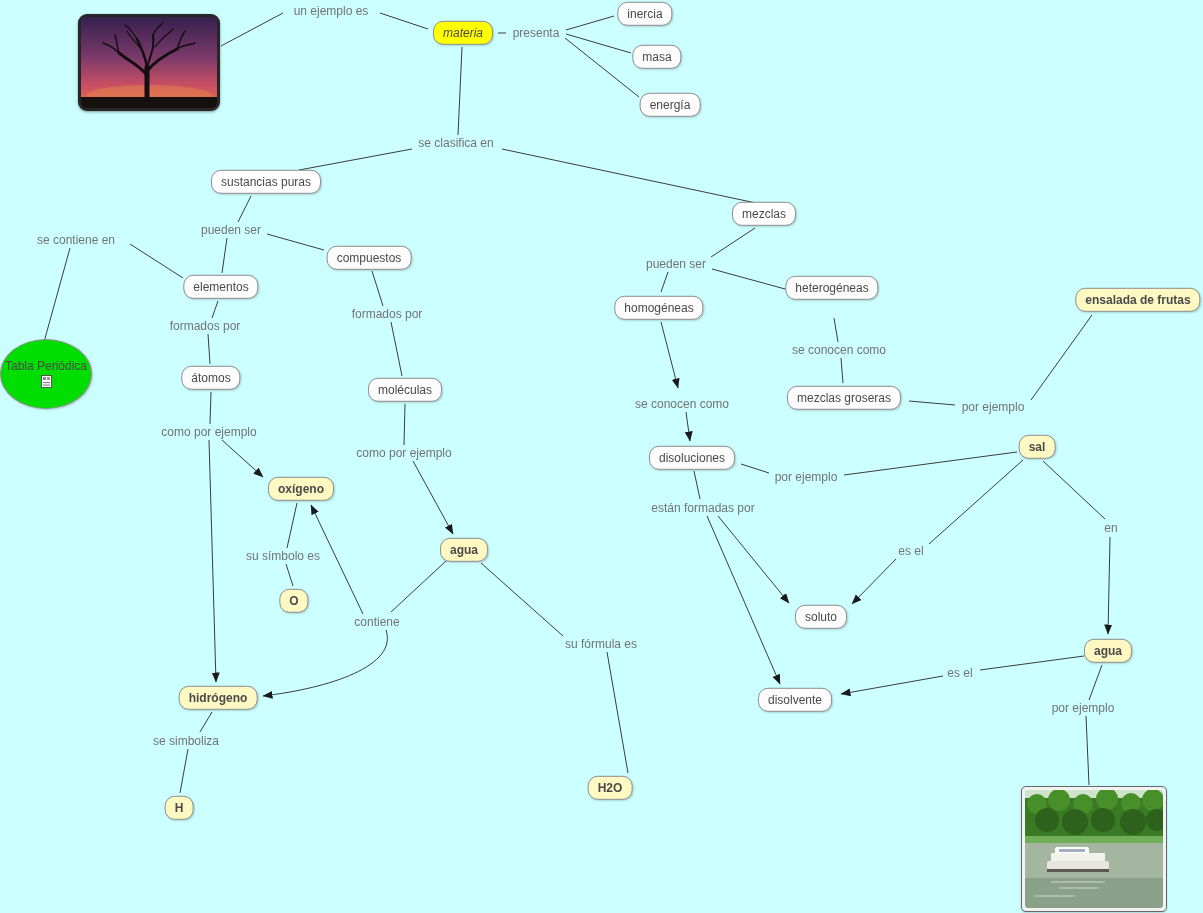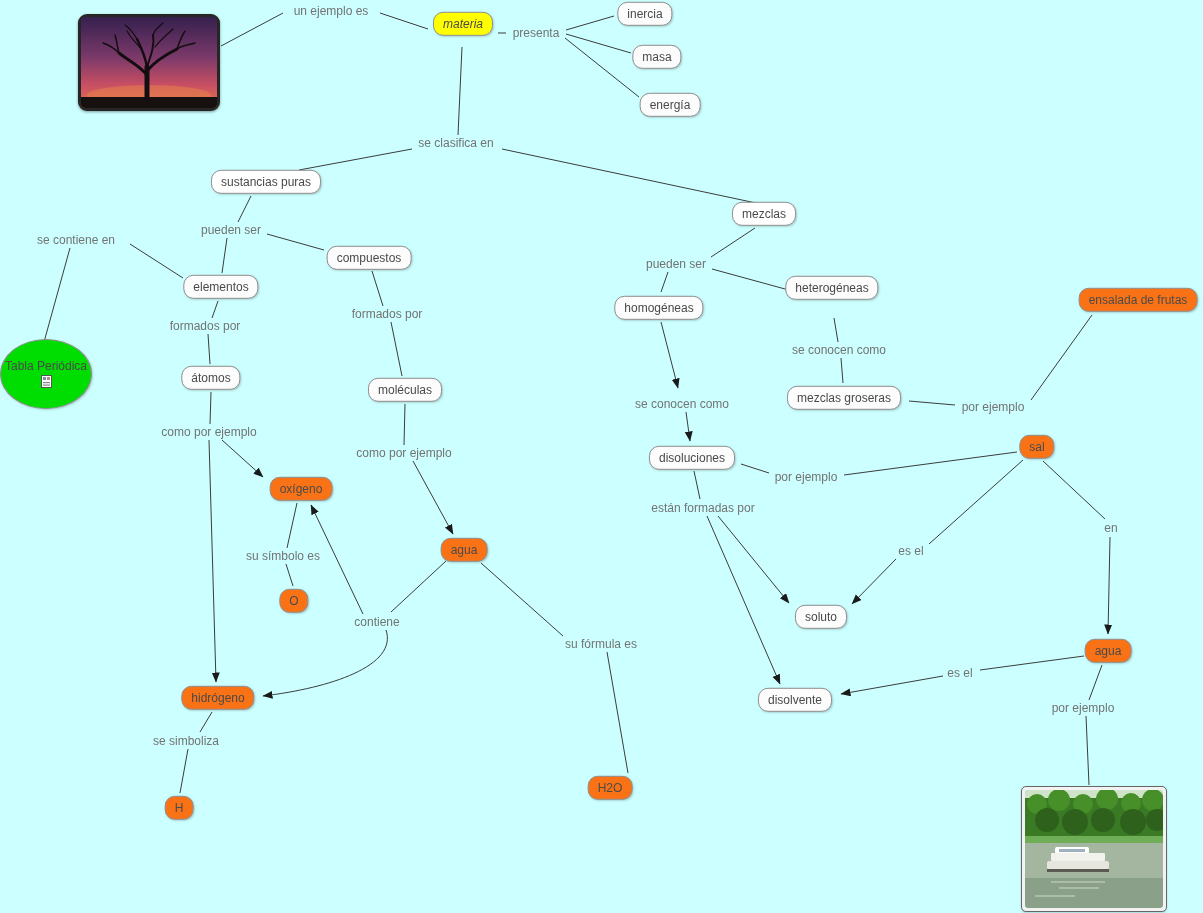--- a/index.html
+++ b/index.html
@@ -11,21 +11,21 @@
   #connectors{position:absolute;left:0;top:0;z-index:1;}
   .node{
     position:absolute;transform:translate(-50%,-50%);z-index:3;
     background:#fcfcfc;border:1px solid #8f8f8f;border-radius:10px;
     padding:4px 9px;font-size:12px;line-height:1.2;color:#4a4a4a;
     white-space:nowrap;text-align:center;
     box-shadow:1px 1px 2px rgba(60,60,60,.25);
   }
   .node.yellow{background:#ffff00;font-style:italic;}
   .node.cyan{background:#ffffff;}
-  .node.gray{background:#f97316;}
+  .node.gray{background:#fef9c3;font-weight:bold;}
   .node.green{
     background:#00dd00;border-radius:50%;width:86px;height:64px;
     display:flex;flex-direction:column;align-items:center;justify-content:center;
     white-space:normal;padding:2px;line-height:1.15;
   }
   .link-label{
     position:absolute;transform:translate(-50%,-50%);z-index:2;
     font-size:12px;color:#737373;background:#ccffff;padding:0 2px;white-space:nowrap;
   }
   .photo{position:absolute;z-index:3;line-height:0;}
@@ -141,21 +141,21 @@
 <span class="link-label" style="left:703px;top:508px">están formadas por</span>
 <span class="link-label" style="left:911px;top:551px">es el</span>
 <span class="link-label" style="left:1111px;top:528px">en</span>
 <span class="link-label" style="left:283px;top:556px">su símbolo es</span>
 <span class="link-label" style="left:377px;top:622px">contiene</span>
 <span class="link-label" style="left:601px;top:644px">su fórmula es</span>
 <span class="link-label" style="left:960px;top:673px">es el</span>
 <span class="link-label" style="left:186px;top:741px">se simboliza</span>
 <span class="link-label" style="left:1083px;top:708px">por ejemplo</span>
 
-<div class="node yellow" style="left:463px;top:24px">materia</div>
+<div class="node yellow" style="left:463px;top:33px">materia</div>
 <div class="node" style="left:645px;top:14px">inercia</div>
 <div class="node" style="left:657px;top:57px">masa</div>
 <div class="node" style="left:670px;top:105px">energía</div>
 <div class="node cyan" style="left:266px;top:182px">sustancias puras</div>
 <div class="node cyan" style="left:764px;top:214px">mezclas</div>
 <div class="node" style="left:369px;top:258px">compuestos</div>
 <div class="node" style="left:221px;top:287px">elementos</div>
 <div class="node" style="left:659px;top:308px">homogéneas</div>
 <div class="node" style="left:832px;top:288px">heterogéneas</div>
 <div class="node gray" style="left:1138px;top:300px">ensalada de frutas</div>

